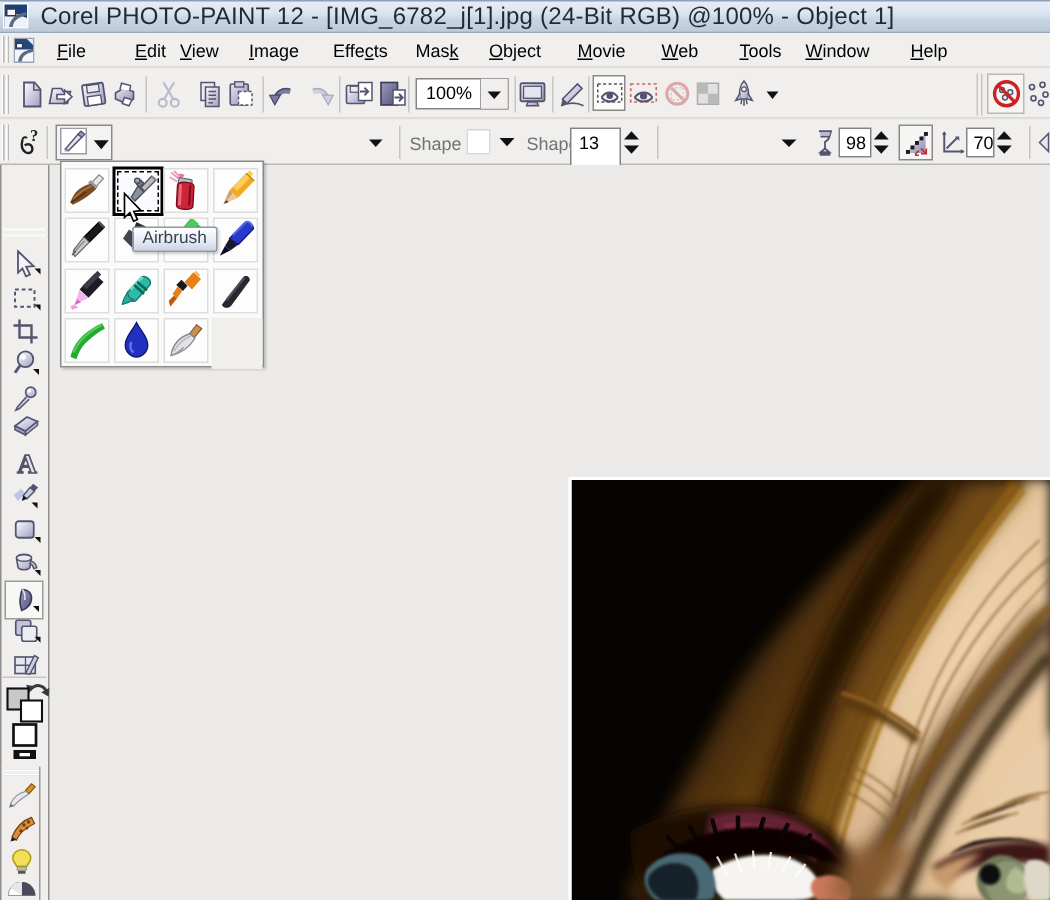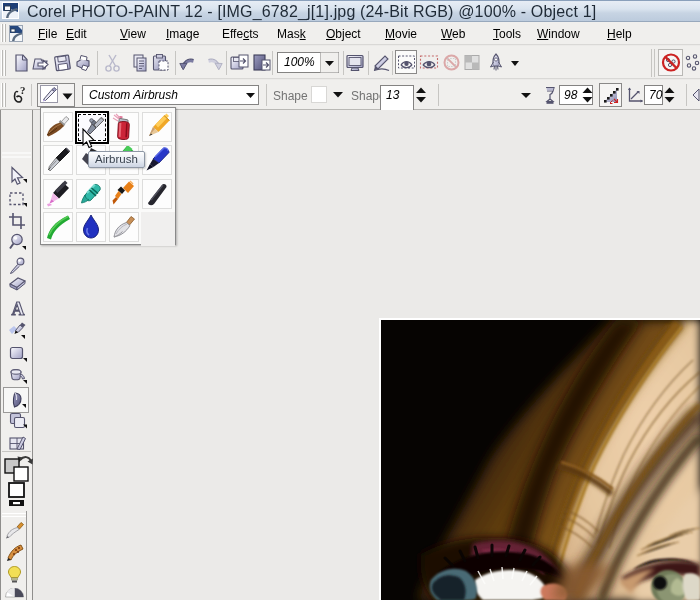--- a/index.html
+++ b/index.html
@@ -17,21 +17,21 @@
 #menubar { left:0; top:22px; width:700px; height:23px; background:#f0efed; border-bottom:1px solid #d9d8d6; }
 .menuitem { position:absolute; top:5px; font-size:12px; color:#000; }
 .menuitem u { text-decoration:underline; }
 
 
 #toolbar { left:0; top:46px; width:700px; height:33px; background:#f0efed; border-bottom:1px solid #d9d8d6; }
 #propbar { left:0; top:80px; width:700px; height:30px; background:#f0efed; border-bottom:1px solid #b9b8b5; }
 .vsep { position:absolute; width:1px; background:#c6c5c2; }
 .icon { position:absolute; }
 label.pb { position:absolute; font-size:12px; color:#737373; }
-.field { position:absolute; background:#fff; border:1px solid #848382; font-size:12px; color:#000;font-style:italic; }
+.field { position:absolute; background:#fff; border:1px solid #848382; font-size:12px; color:#000; }
 
 
 #workspace { left:0; top:110px; width:700px; height:490px; background:#ebeae8; }
 
 
 #toolbox { left:0; top:110px; width:33px; height:490px; background:#f0efed; border-right:1px solid #8f8e8c; border-left:1px solid #8f8e8c; }
 
 
 #flyout { left:40px; top:107px; width:136px; height:138px; background:#fafaf9; border:1px solid #898989; box-shadow:1px 1px 2px rgba(0,0,0,0.25); }
 .cell { position:absolute; width:30px; height:30px; background:#fdfdfd; border:1px solid #dddddc; }
@@ -54,21 +54,21 @@
  <div style="position:absolute;left:1px;top:2px;width:1px;height:18px;border-left:1px solid #fff;border-right:1px solid #b9b8b5"></div>
  <div style="position:absolute;left:4px;top:2px;width:1px;height:18px;border-left:1px solid #fff;border-right:1px solid #b9b8b5"></div>
  <svg style="position:absolute;left:9px;top:3px" width="14" height="17">
   <rect x="0.5" y="0.5" width="13" height="16" fill="#f4f6f9" stroke="#9aa5b4"></rect>
   <rect x="1" y="1" width="12" height="7" fill="#25477e"></rect>
   <path d="M9 1 L13 1 L13 5 Z" fill="#e8edf4"></path>
   <path d="M3 16 C4 11 6 9 13 7.5 L13 9.5 C7 11 6 13 5.5 16 Z" fill="#5a6b80"></path>
   <rect x="2" y="4" width="4" height="3" fill="#fff" stroke="#2a3c55" stroke-width="0.8"></rect>
  </svg>
  <div class="menuitem" style="left:38px"><u>F</u>ile</div>
- <div class="menuitem" style="left:66px"><u>E</u>dit</div>
+ <div class="menuitem" style="left:90px"><u>E</u>dit</div>
  <div class="menuitem" style="left:120px"><u>V</u>iew</div>
  <div class="menuitem" style="left:166px"><u>I</u>mage</div>
  <div class="menuitem" style="left:222px">Effe<u>c</u>ts</div>
  <div class="menuitem" style="left:277px">Mas<u>k</u></div>
  <div class="menuitem" style="left:326px"><u>O</u>bject</div>
  <div class="menuitem" style="left:385px"><u>M</u>ovie</div>
  <div class="menuitem" style="left:441px"><u>W</u>eb</div>
  <div class="menuitem" style="left:493px"><u>T</u>ools</div>
  <div class="menuitem" style="left:537px"><u>W</u>indow</div>
  <div class="menuitem" style="left:607px"><u>H</u>elp</div>
@@ -267,21 +267,20 @@
  <svg class="icon" style="left:40px;top:5px" width="19" height="19">
   <rect x="0.5" y="0.5" width="17" height="17" fill="#fff" stroke="#9a99a8"></rect>
   <path d="M3.5 14.5 L12 4.5 L14.5 6.5 L5.5 15.5 Z" fill="#e8e8f4" stroke="#55546e" stroke-width="1"></path>
   <path d="M12 4.5 L14 2.5 L16.5 4.5 L14.5 6.5 Z" fill="#9a9ac0" stroke="#55546e" stroke-width="0.9"></path>
   <path d="M3.5 14.5 L3 16.5 L5.5 15.5 Z" fill="#b0a0e0"></path>
  </svg>
  <svg class="icon" style="left:61px;top:11px" width="13" height="10">
       <path d="M1.5 2.5 L11.5 2.5 L6.5 8.5 Z" fill="#111"></path>
     </svg>
  <div class="vsep" style="left:31px;top:4px;height:22px"></div>
- <div class="field" style="left:82px;top:5px;width:177px;height:20px;line-height:18px;padding-left:6px">Custom Airbrush</div>
  <svg style="position:absolute;left:243px;top:6px" width="15" height="18">
       <path d="M3 7 L12 7 L7.5 12 Z" fill="#111"></path>
     </svg>
  <div class="vsep" style="left:266px;top:4px;height:22px"></div>
  <label class="pb" style="left:273px;top:9px">Shape</label>
  <div style="position:absolute;left:311px;top:6px;width:16px;height:17px;background:#fff;border:1px solid #d8d7d5"></div>
  <svg style="position:absolute;left:331px;top:6px" width="14" height="17">
       <path d="M2 6 L12 6 L7 11.5 Z" fill="#111"></path>
     </svg>
  <label class="pb" style="left:351px;top:9px">Shape</label>
@@ -292,21 +291,21 @@
     </svg>
  <div class="vsep" style="left:438px;top:4px;height:22px"></div>
  <svg style="position:absolute;left:519px;top:6px" width="14" height="18">
       <path d="M2 7 L12 7 L7 12 Z" fill="#111"></path>
     </svg>
  <svg class="icon" style="left:543px;top:6px" width="14" height="19">
   <path d="M3 1.5 L11 1.5 L10 5 C9.5 7 8.5 8 7 8.5 L7 13 L10 15.5 L4 15.5 L7 13 M4 5 L10 5" fill="none" stroke="#55546e" stroke-width="1.2"></path>
   <path d="M3.5 2 L10.5 2 L10 4.5 L4 4.5 Z" fill="#b8b8d0"></path>
   <rect x="3.5" y="16" width="7" height="1.8" fill="#55546e"></rect>
  </svg>
- <div class="field" style="left:559px;top:5px;width:34px;height:20px;line-height:18px;padding-left:4px">98</div>
+ <div class="field" style="left:559px;top:5px;width:22px;height:20px;line-height:18px;padding-left:4px">98</div>
  <svg style="position:absolute;left:581px;top:5px" width="13" height="20">
       <path d="M1.5 8 L11.5 8 L6.5 2.5 Z" fill="#111"></path>
       <path d="M1.5 12 L11.5 12 L6.5 17.5 Z" fill="#111"></path>
     </svg>
  <div style="position:absolute;left:599px;top:3px;width:23px;height:24px;background:#f6f5f4;border:1px solid #8a8988"></div>
  <svg class="icon" style="left:602px;top:6px" width="18" height="18">
   <path d="M2 16 L15 16 L15 3 Z" fill="url(#lav2)"></path>
   <g fill="#1a1a1a">
    <rect x="2" y="14" width="2.6" height="2.6"></rect>
         <rect x="5" y="11" width="2.6" height="2.6"></rect>

